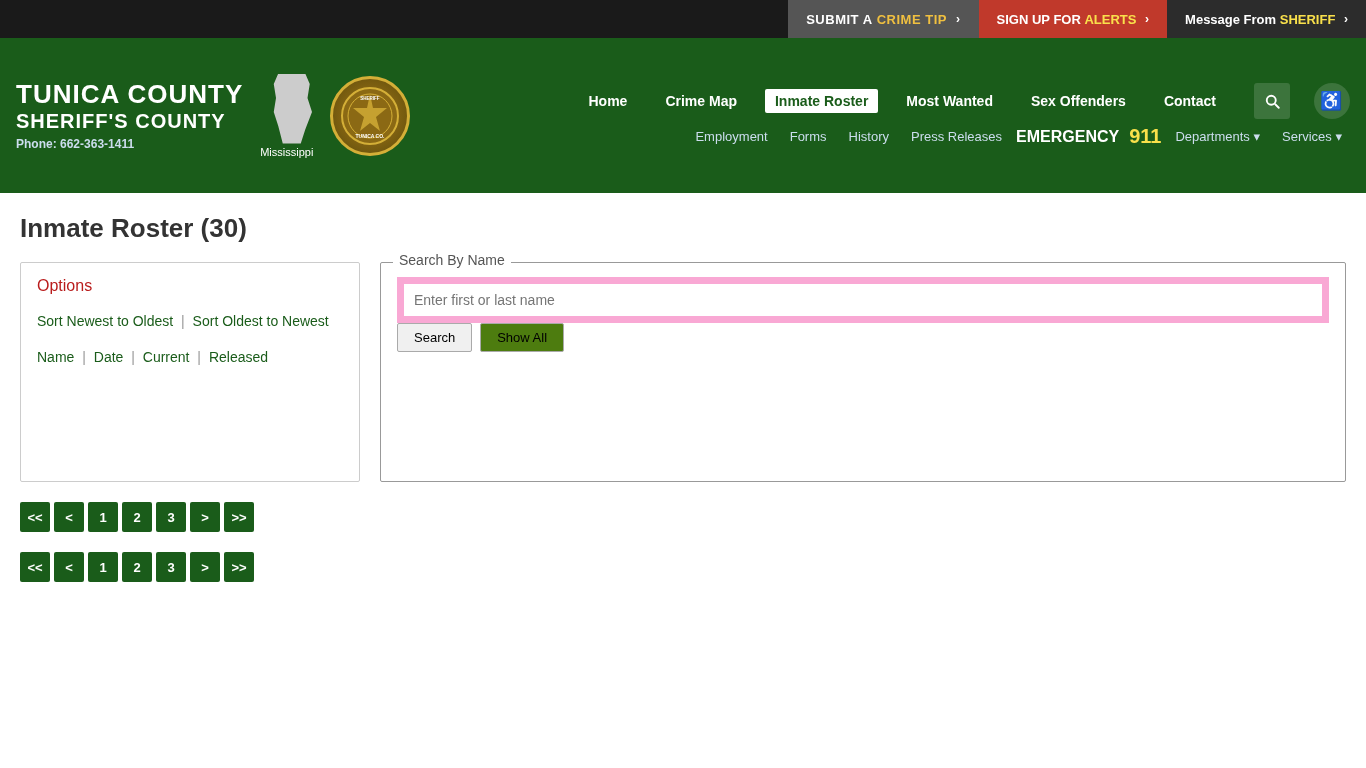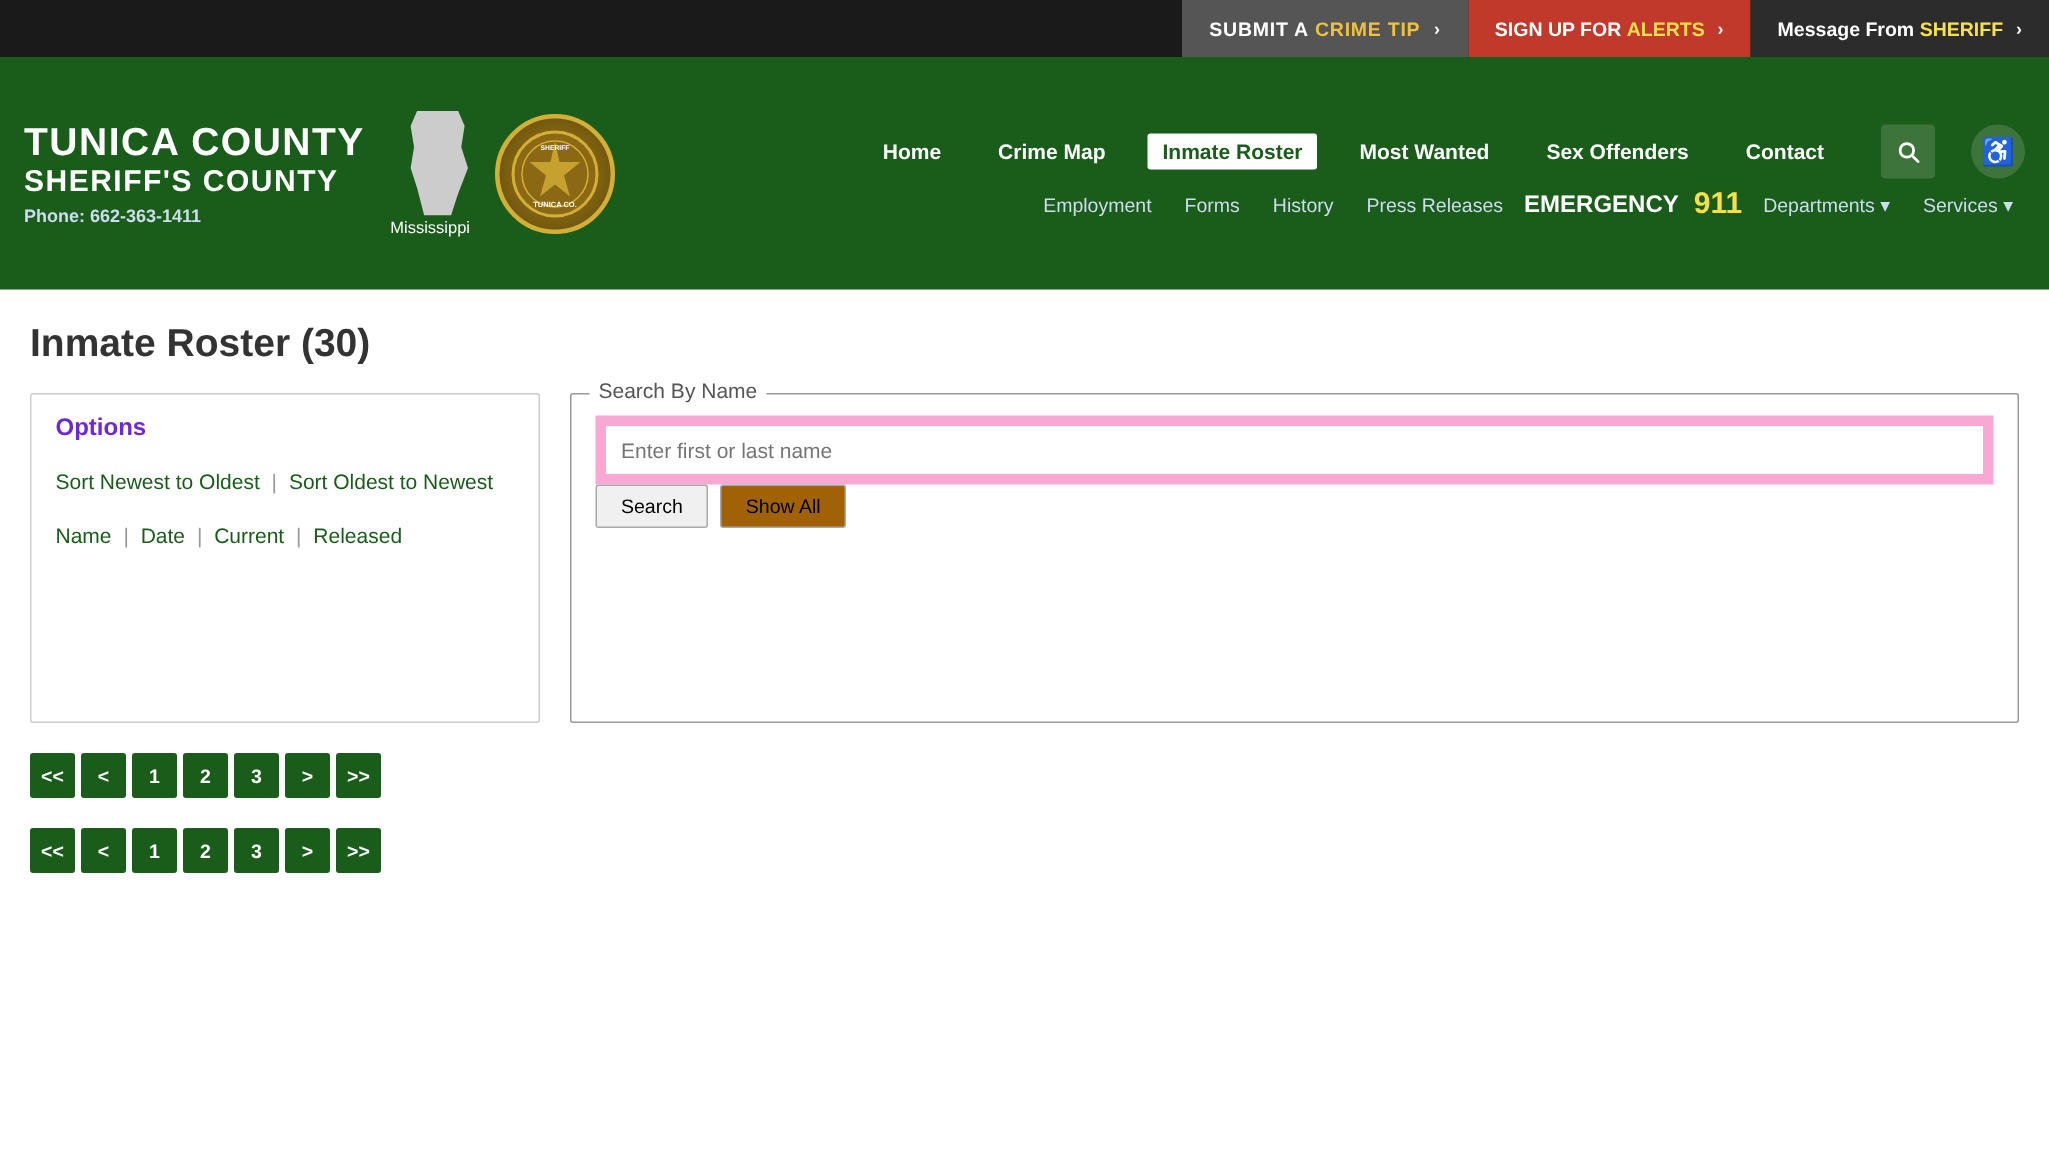--- a/index.html
+++ b/index.html
@@ -221,23 +221,23 @@
     
     .options-box {
       border: 1px solid #ccc;
       border-radius: 2px;
       padding: 14px 16px;
       width: 340px;
       min-height: 220px;
     }
     .options-title {
       font-size: 16px;
-      font-weight: bold;
+      font-weight: normal;
       margin-bottom: 12px;
-      color: #6d28d9;
+      color: #b91c1c;
     }
     .options-links {
       margin-bottom: 8px;
       line-height: 2;
     }
     .options-links a {
       color: #1a5c1a;
       text-decoration: none;
       font-size: 14px;
     }
@@ -276,21 +276,21 @@
     }
     .btn-search {
       background: #f0f0f0;
       border: 1px solid #aaa;
       padding: 6px 16px;
       font-size: 13px;
       cursor: pointer;
       border-radius: 2px;
     }
     .btn-show-all {
-      background: #a16207;
+      background: #4d7c0f;
       border: 1px solid #aaa;
       padding: 6px 16px;
       font-size: 13px;
       cursor: pointer;
       border-radius: 2px;
     }
 
     
     .pagination {
       display: flex;

